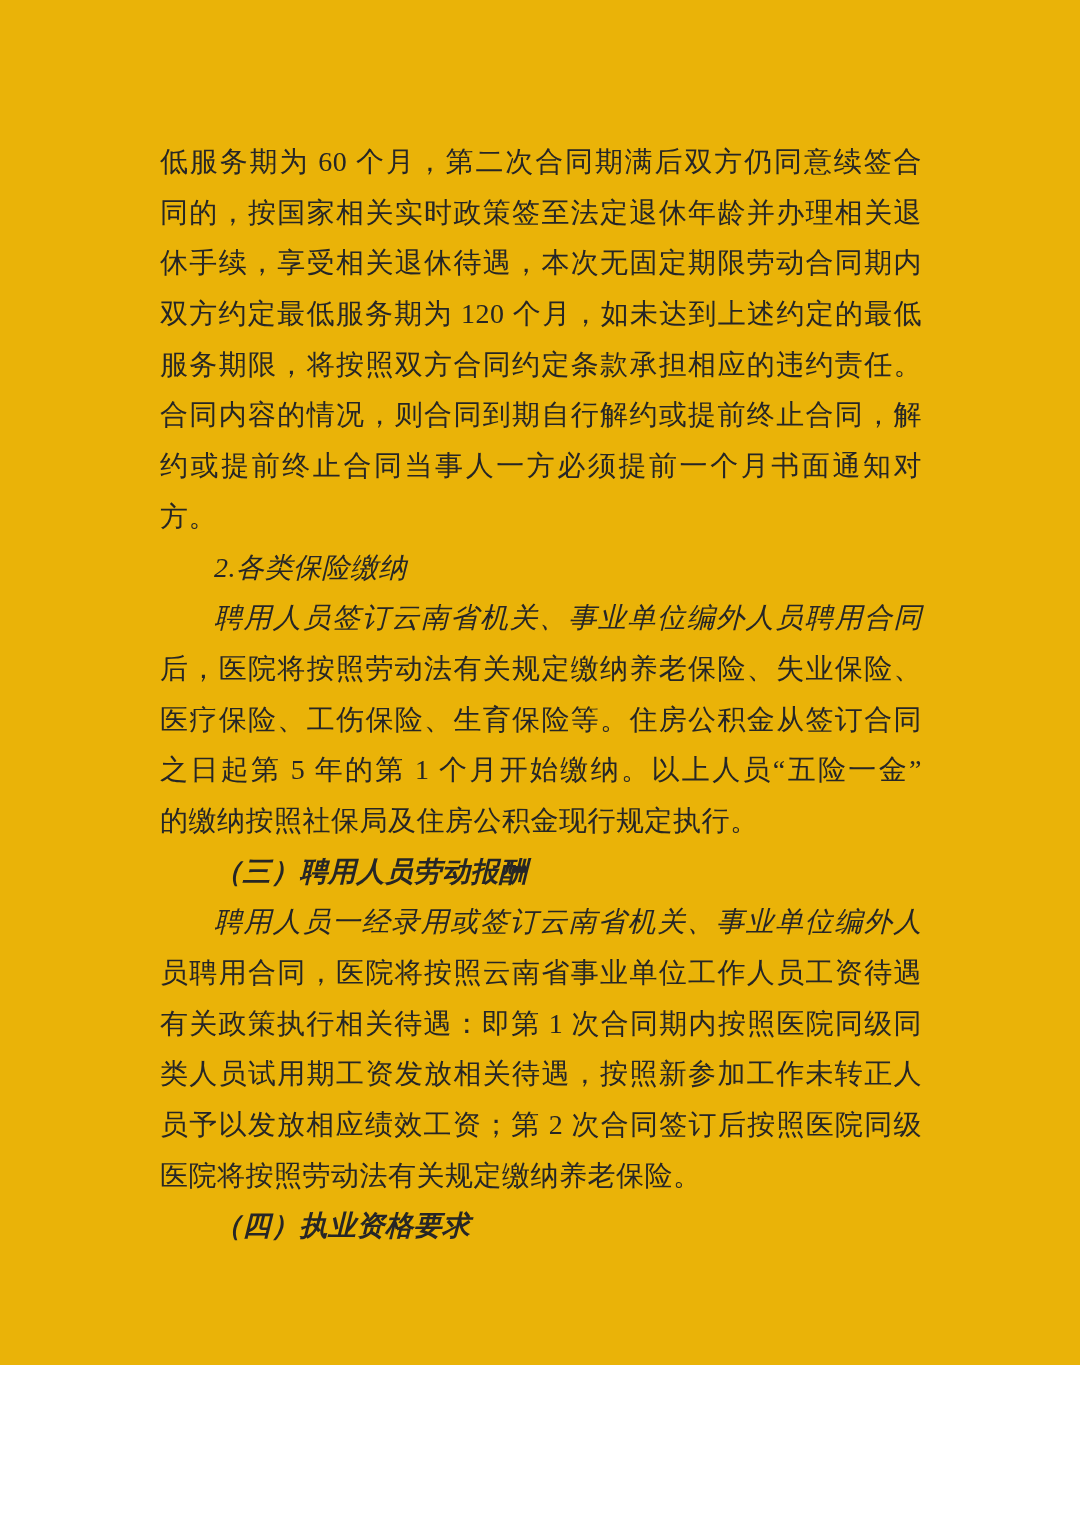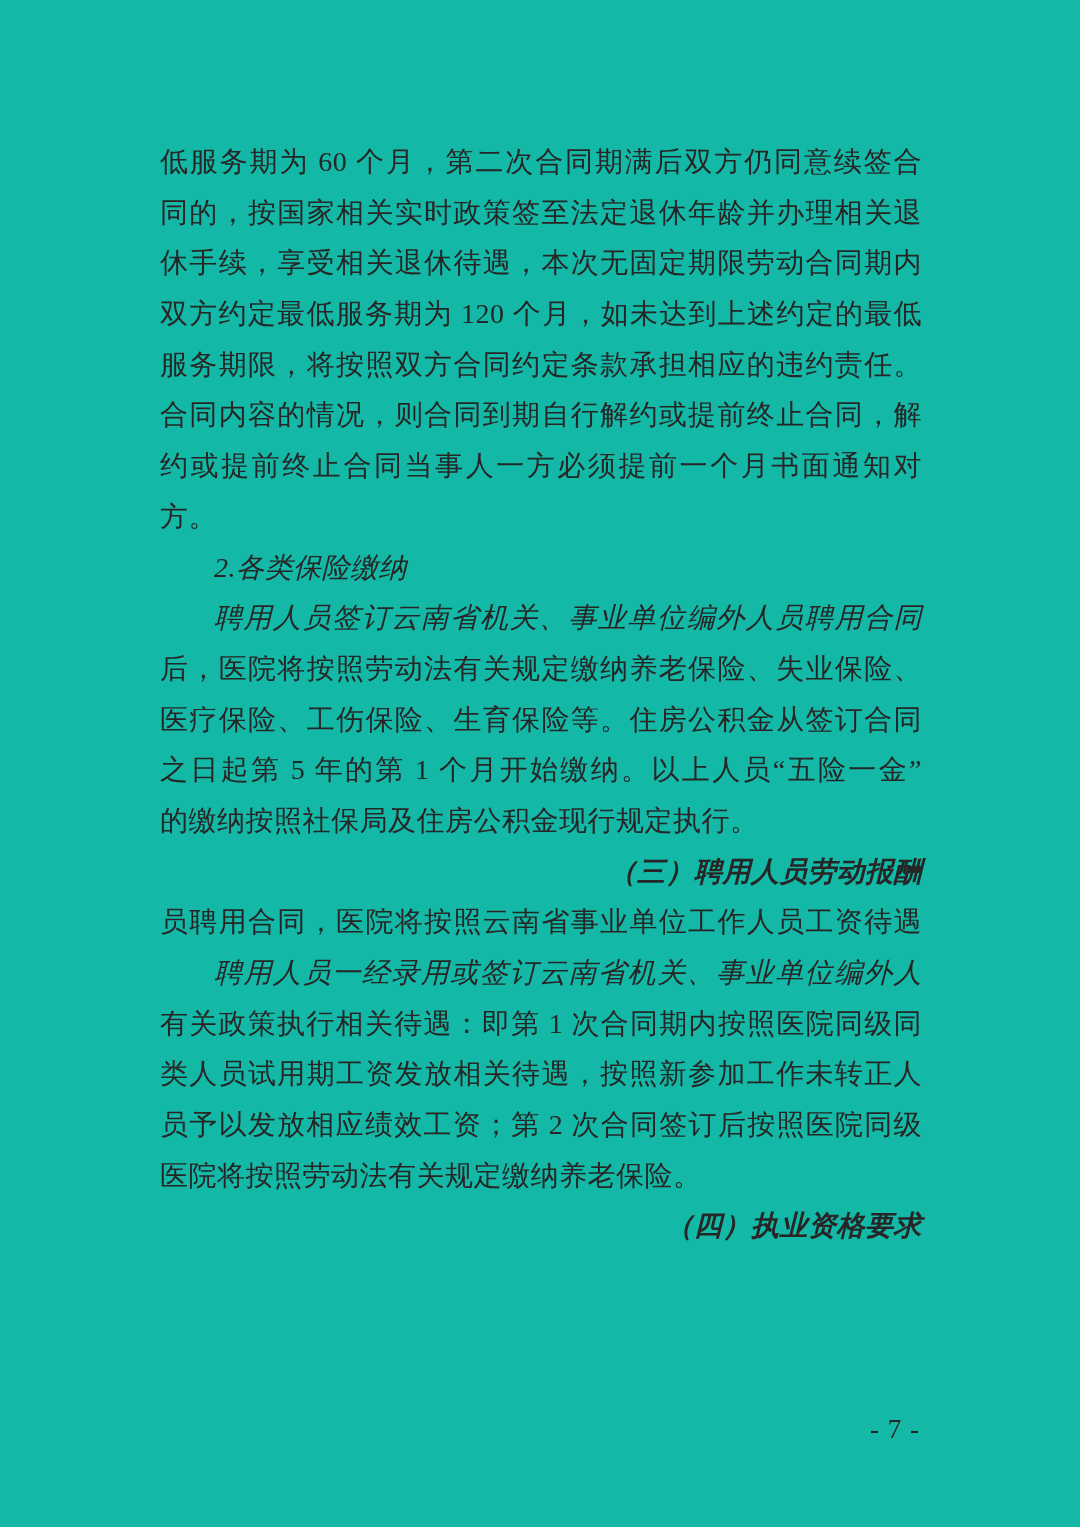--- a/index.html
+++ b/index.html
@@ -3,22 +3,22 @@
 <meta charset="utf-8">
 <style>
   html, body {
     margin: 0;
     padding: 0;
     background: #ffffff;
   }
   .page {
     position: relative;
     width: 1080px;
-    height: 1527px;
-    background: #14b8a6;
+    height: 1365px;
+    background: #eab308;
     overflow: hidden;
     font-family: "Liberation Serif", "DejaVu Serif", serif;
     color: #262626;
   }
   .content {
     position: absolute;
     left: 160px;
     top: 137px;
     width: 762px;
   }
@@ -33,21 +33,20 @@
     text-align: justify;
     text-align-last: justify;
     white-space: normal;
   }
   .line.indent {
     padding-left: 54px;
     font-style: italic;
   }
   .line.bold {
     font-weight: bold;
-    text-align: right;
   }
   .pagenum {
     position: absolute;
     top: 1412px;
     right: 160px;
     font-size: 27px;
     line-height: 34px;
     letter-spacing: 1px;
     color: #262626;
   }
@@ -65,22 +64,22 @@
       <div class="line justify">合同内容的情况，则合同到期自行解约或提前终止合同，解</div>
       <div class="line justify">约或提前终止合同当事人一方必须提前一个月书面通知对</div>
       <div class="line">方。</div>
       <div class="line indent">2.各类保险缴纳</div>
       <div class="line justify indent">聘用人员签订云南省机关、事业单位编外人员聘用合同</div>
       <div class="line justify">后，医院将按照劳动法有关规定缴纳养老保险、失业保险、</div>
       <div class="line justify">医疗保险、工伤保险、生育保险等。住房公积金从签订合同</div>
       <div class="line justify">之日起第 5 年的第 1 个月开始缴纳。以上人员“五险一金”</div>
       <div class="line">的缴纳按照社保局及住房公积金现行规定执行。</div>
       <div class="line indent bold">（三）聘用人员劳动报酬</div>
+      <div class="line justify indent">聘用人员一经录用或签订云南省机关、事业单位编外人</div>
       <div class="line justify">员聘用合同，医院将按照云南省事业单位工作人员工资待遇</div>
-      <div class="line justify indent">聘用人员一经录用或签订云南省机关、事业单位编外人</div>
       <div class="line justify">有关政策执行相关待遇：即第 1 次合同期内按照医院同级同</div>
       <div class="line justify">类人员试用期工资发放相关待遇，按照新参加工作未转正人</div>
       <div class="line justify">员予以发放相应绩效工资；第 2 次合同签订后按照医院同级</div>
       <div class="line">医院将按照劳动法有关规定缴纳养老保险。</div>
       <div class="line indent bold">（四）执业资格要求</div>
     </div>
   <div class="pagenum">- 7 -</div>
 </div>
 
 </body></html>

